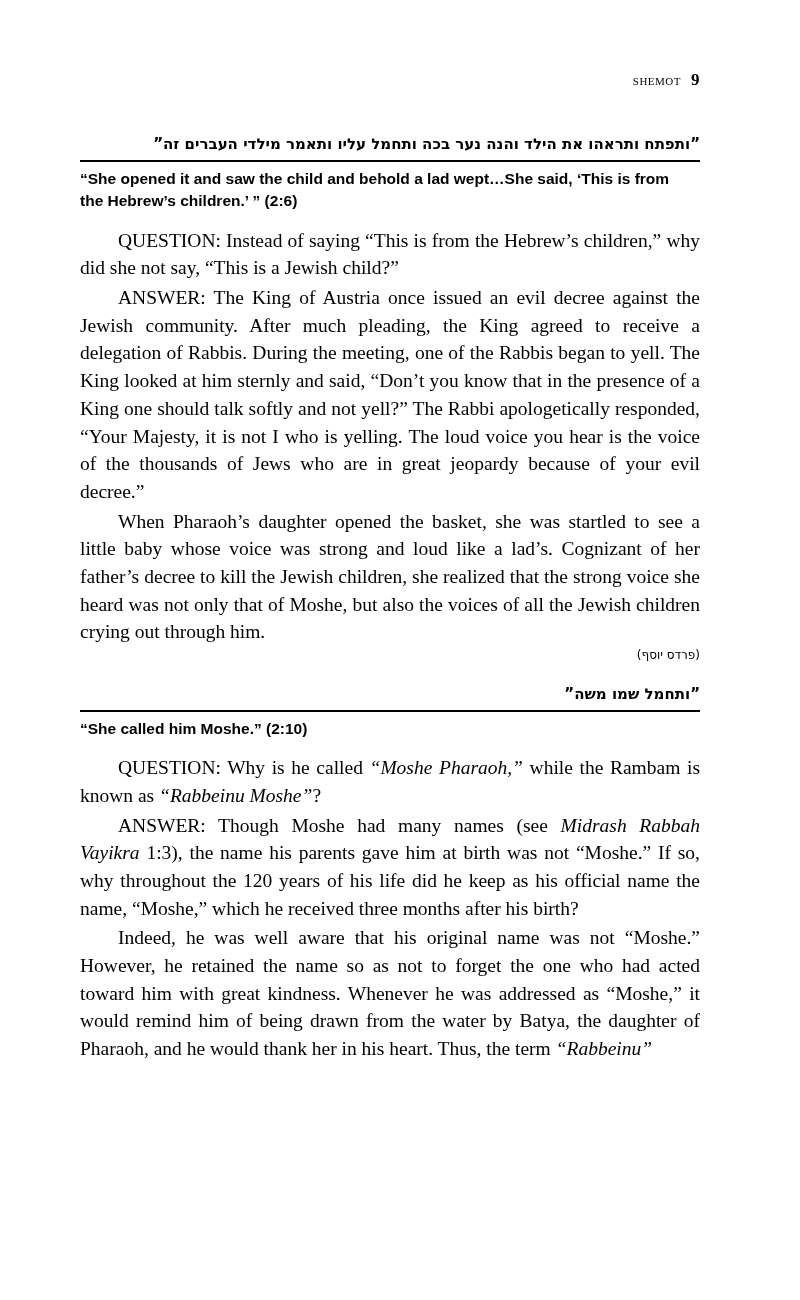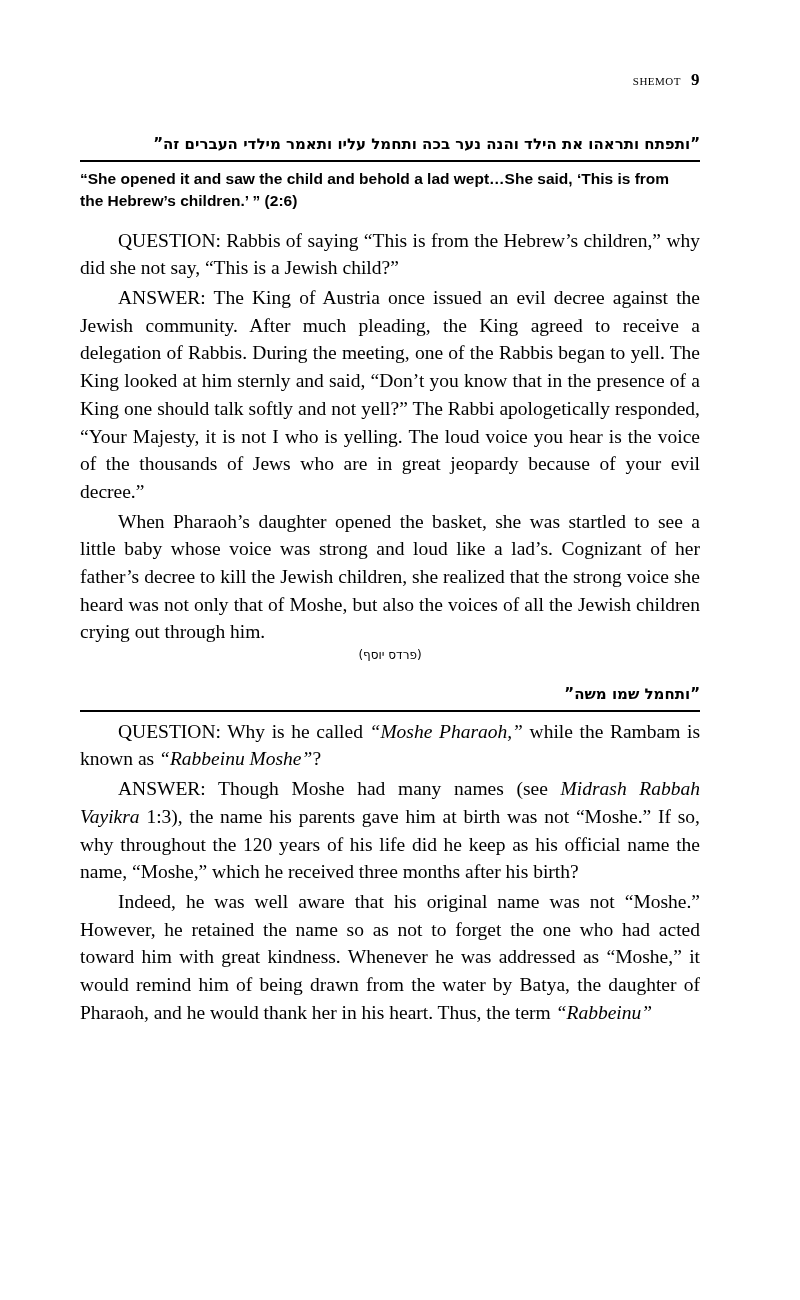--- a/index.html
+++ b/index.html
@@ -68,21 +68,21 @@
     text-align: justify;
     font-size: 19.5px;
     line-height: 1.42;
     hyphens: none;
   }
   p.body.tight {
     margin-bottom: 0;
   }
   .source {
     direction: rtl;
-    text-align: center;
+    text-align: right;
     font-family: "DejaVu Sans", sans-serif;
     font-size: 12px;
     margin: 2px 0 22px 0;
   }
   .ital {
     font-style: italic;
   }
 </style>
 </head>
 <body>
@@ -91,28 +91,29 @@
 
   <div class="running-head">
     <span class="rh-title">Shemot</span><span class="rh-page">9</span>
   </div>
 
   <div>
     <div class="hebrew-head">”ותפתח ותראהו את הילד והנה נער בכה ותחמל עליו ותאמר מילדי העברים זה”</div>
     <hr class="rule">
     <div class="quote-en">“She opened it and saw the child and behold a lad wept…She said, ‘This is from the Hebrew’s children.’ ” (2:6)</div>
 
-    <p class="body">QUESTION: Rabbis of saying “This is from the Hebrew’s children,” why did she not say, “This is a Jewish child?”</p>
+    <p class="body">QUESTION: Instead of saying “This is from the Hebrew’s children,” why did she not say, “This is a Jewish child?”</p>
     <p class="body">ANSWER: The King of Austria once issued an evil decree against the Jewish community. After much pleading, the King agreed to receive a delegation of Rabbis. During the meeting, one of the Rabbis began to yell. The King looked at him sternly and said, “Don’t you know that in the presence of a King one should talk softly and not yell?” The Rabbi apologetically responded, “Your Majesty, it is not I who is yelling. The loud voice you hear is the voice of the thousands of Jews who are in great jeopardy because of your evil decree.”</p>
     <p class="body tight">When Pharaoh’s daughter opened the basket, she was startled to see a little baby whose voice was strong and loud like a lad’s. Cognizant of her father’s decree to kill the Jewish children, she realized that the strong voice she heard was not only that of Moshe, but also the voices of all the Jewish children crying out through him.</p>
     <div class="source">(פרדס יוסף)</div>
   </div>
 
   <div>
     <div class="hebrew-head">”ותחמל שמו משה”</div>
     <hr class="rule">
+    <div class="quote-en">“She called him Moshe.” (2:10)</div>
 
     <p class="body">QUESTION: Why is he called <span class="ital">“Moshe Pharaoh,”</span> while the Rambam is known as <span class="ital">“Rabbeinu Moshe”</span>?</p>
     <p class="body">ANSWER: Though Moshe had many names (see <span class="ital">Midrash Rabbah Vayikra</span> 1:3), the name his parents gave him at birth was not “Moshe.” If so, why throughout the 120 years of his life did he keep as his official name the name, “Moshe,” which he received three months after his birth?</p>
     <p class="body">Indeed, he was well aware that his original name was not “Moshe.” However, he retained the name so as not to forget the one who had acted toward him with great kindness. Whenever he was addressed as “Moshe,” it would remind him of being drawn from the water by Batya, the daughter of Pharaoh, and he would thank her in his heart. Thus, the term <span class="ital">“Rabbeinu”</span></p>
   </div>
 
 </div>
 
 </body></html>

